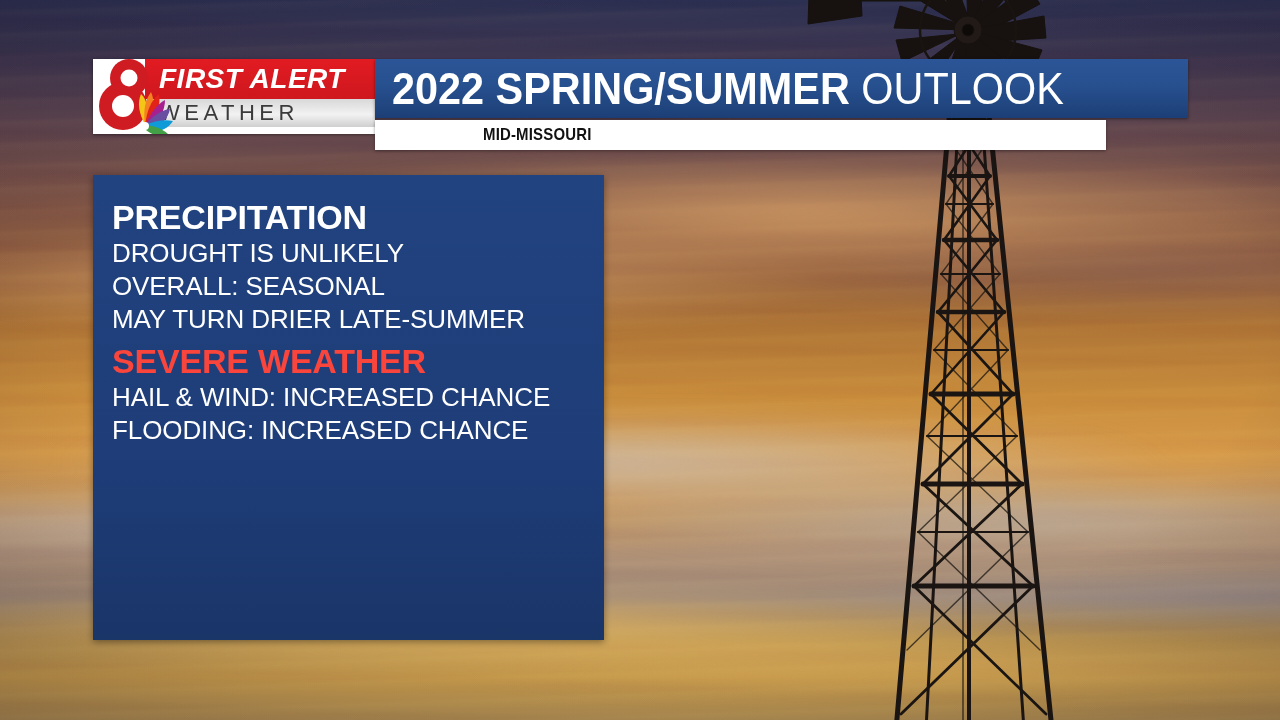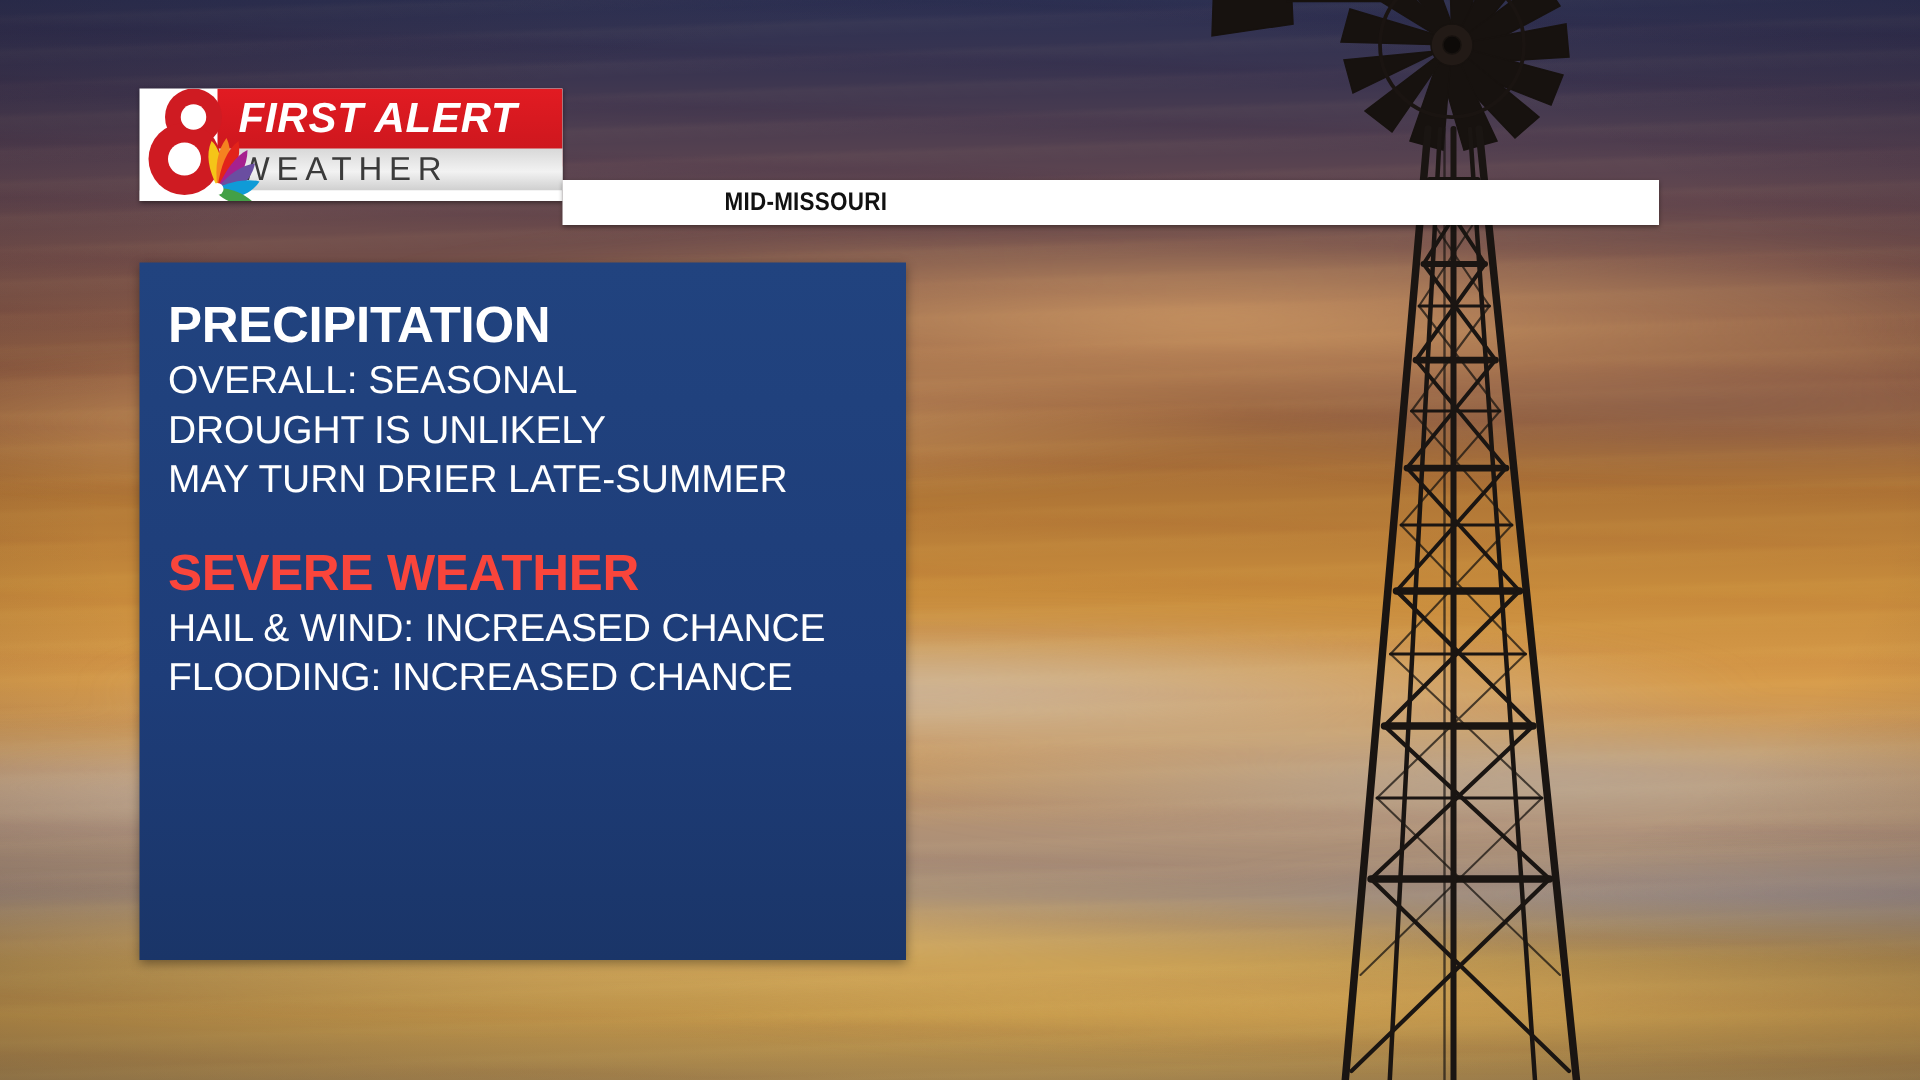--- a/index.html
+++ b/index.html
@@ -150,21 +150,21 @@
     background:linear-gradient(to bottom,#1f4080 0%, #1e3d7a 55%, #1b3straight 100%);
     background:linear-gradient(to bottom,#21437f 0%, #1e3d79 60%, #1a3568 100%);
     box-shadow:0 2px 7px rgba(0,0,0,.40);
     padding:22px 0 4px 19px;
   }
   .sect-title {
     font-size:34px; line-height:40px; font-weight:bold; color:#ffffff;
     letter-spacing:-0.2px;
     font-family:"Liberation Sans", sans-serif;
   }
-  .sect-title.alert { color:#f9453b;margin-top:21px; }
+  .sect-title.alert { color:#f9453b; }
   .sect-line {
     font-size:26px; line-height:33px; font-weight:normal; color:#ffffff;
     letter-spacing:-0.1px;
     font-family:"Liberation Sans", sans-serif;
   }
   .sect-line.tight { line-height:30px; }
   .gap-sm { height:5px; }
   .gap-md { height:9px; }
 </style>
 </head>
@@ -282,32 +282,35 @@
             <path d="M52 66 C58 54 64 45 72 41 C72 52 66 62 58 68 Z" fill="#a6218f"></path>
             <path d="M52 66 C60 57 68 51 77 50 C75 60 67 68 57 70 Z" fill="#6a4ea1"></path>
             <path d="M52 66 C62 62 71 60 80 62 C75 70 65 74 56 72 Z" fill="#0f9bd7"></path>
             <path d="M52 66 C62 67 70 70 76 76 C68 79 58 76 52 70 Z" fill="#43a047"></path>
           </g>
           <circle cx="52" cy="67" r="4" fill="#ffffff"></circle>
         </svg>
       </div>
     </div>
 
+    <div class="title-bar">
+      <h1><span>2022 SPRING/SUMMER</span><span class="light"> OUTLOOK</span></h1>
+    </div>
 
     <div class="sub-bar">
       <span>MID-MISSOURI</span>
     </div>
   </div>
 
   <div class="panel">
 
     <div>
       <div class="sect-title">PRECIPITATION</div>
+      <div class="sect-line">DROUGHT IS UNLIKELY</div>
       <div class="sect-line">OVERALL: SEASONAL</div>
-      <div class="sect-line">DROUGHT IS UNLIKELY</div>
       <div class="sect-line">MAY TURN DRIER LATE-SUMMER</div>
     </div>
 
     <div class="gap-sm"></div>
 
     <div>
       <div class="sect-title alert">SEVERE WEATHER</div>
       <div class="sect-line">HAIL &amp; WIND: INCREASED CHANCE</div>
       <div class="sect-line">FLOODING: INCREASED CHANCE</div>
     </div>

